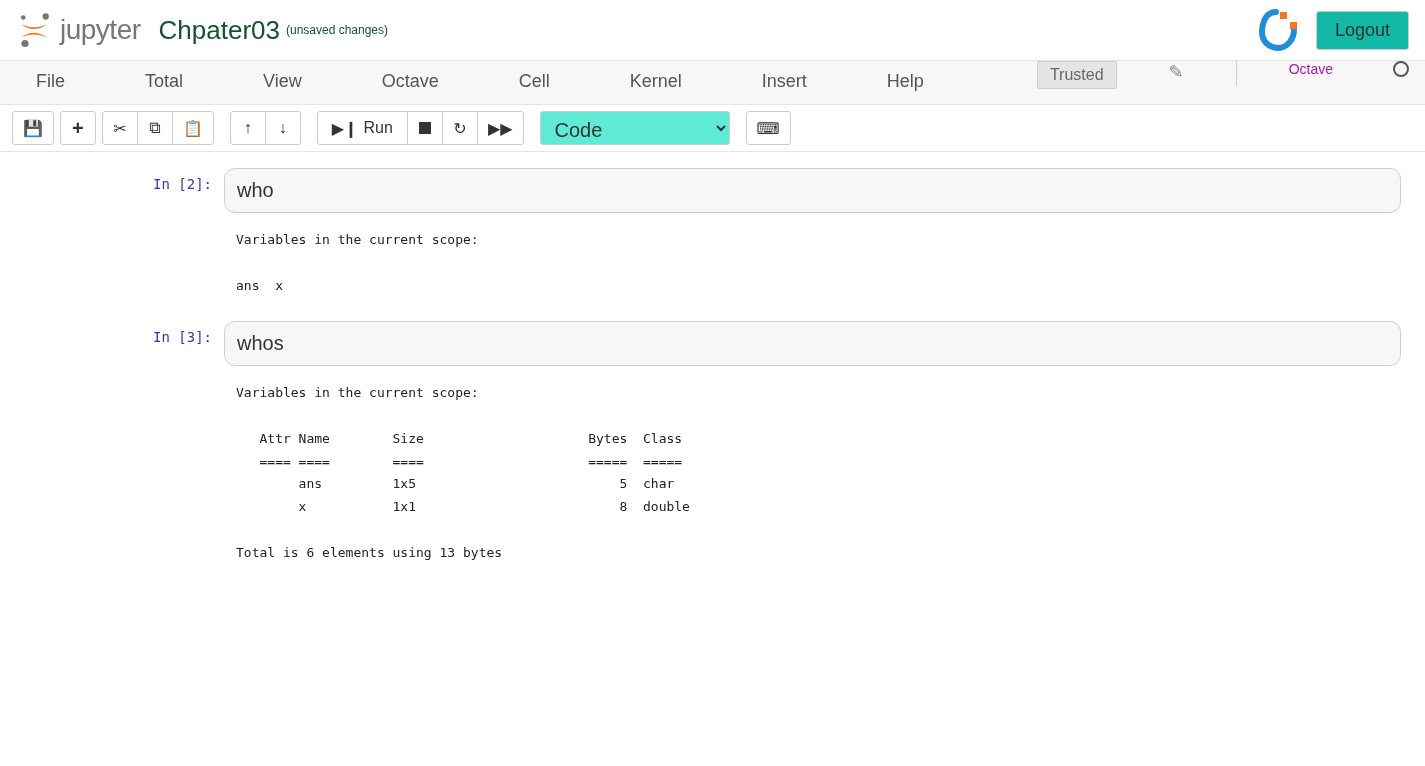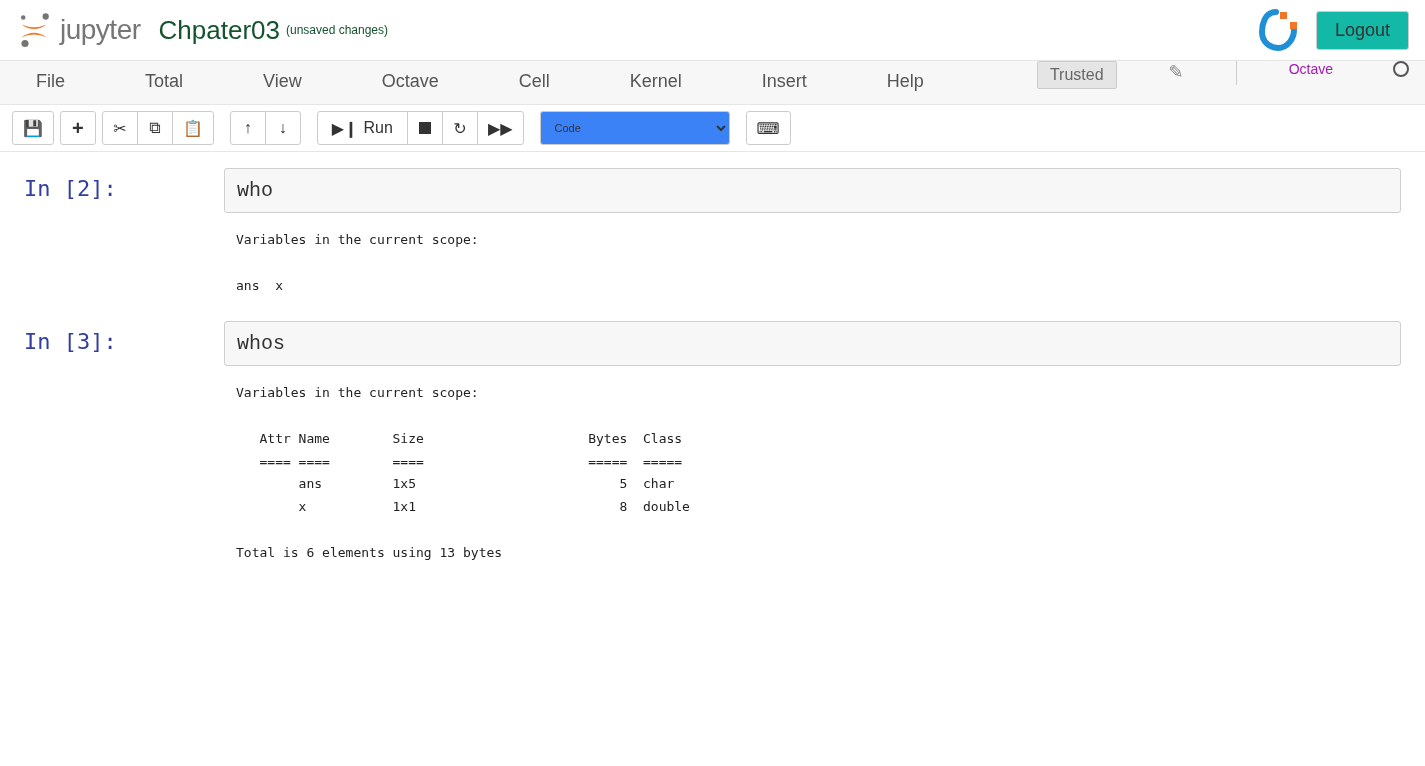--- a/index.html
+++ b/index.html
@@ -24,28 +24,28 @@
 .kernel-name { font-size: 14px; color: #a21caf; margin-right: 20px; }
 .kernel-indicator { width: 16px; height: 16px; border: 2px solid #555; border-radius: 50%; }
 
 .toolbar { display: flex; align-items: center; padding: 6px 12px; border-bottom: 1px solid #e5e5e5; gap: 6px; background: #fff; }
 .tb-group { display: flex; gap: 0; margin-right: 10px; }
 .tb-btn { background: #fff; border: 1px solid #ccc; padding: 6px 10px; font-size: 16px; color: #333; cursor: pointer; display: flex; align-items: center; justify-content: center; min-width: 36px; height: 34px; border-radius: 3px; }
 .tb-group .tb-btn { border-radius: 0; margin-left: -1px; }
 .tb-group .tb-btn:first-child { border-radius: 3px 0 0 3px; margin-left: 0; }
 .tb-group .tb-btn:last-child { border-radius: 0 3px 3px 0; }
 .run-btn { display: flex; align-items: center; gap: 6px; padding: 6px 14px; }
-.celltype-select { border: 1px solid #ccc; padding: 6px 10px; font-size: 11px; color: #333; background: #3b82f6; height: 34px; min-width: 190px; border-radius: 3px; }
+.celltype-select { border: 1px solid #ccc; padding: 6px 10px; font-size: 20px; color: #333; background: #5eead4; height: 34px; min-width: 190px; border-radius: 3px; }
 .stop-square { width: 12px; height: 12px; background: #333; display: inline-block; }
 
 .notebook-area { padding: 16px 24px 40px 24px; }
 .cell { display: flex; margin-bottom: 24px; }
-.prompt { width: 200px; text-align: left; padding: 8px 12px 0 0; font-family: monospace; font-size: 22px; color: #303F9F; flex-shrink: 0; }
+.prompt { width: 200px; text-align: right; padding: 8px 12px 0 0; font-family: monospace; font-size: 14px; color: #303F9F; flex-shrink: 0; }
 .cell-body { flex: 1; }
-.input-area { border: 1px solid #cfcfcf; background: #f7f7f7; padding: 10px 12px; font-family: Liberation Mono, monospace; font-size: 20px; border-radius: 3px; }
+.input-area { border: 1px solid #cfcfcf; background: #f7f7f7; padding: 10px 12px; font-family: Liberation Sans, sans-serif; font-size: 20px; border-radius: 11px; }
 .output-area { padding: 16px 0 0 12px; font-family: monospace; font-size: 13px; white-space: pre; line-height: 1.75; color: #222; }
 
 svg .orange { fill: #f37626; }
 svg .grey { fill: #767676; }
 </style>
 </head>
 <body>
 
 <div class="header">
   <div class="jupyter-logo">

